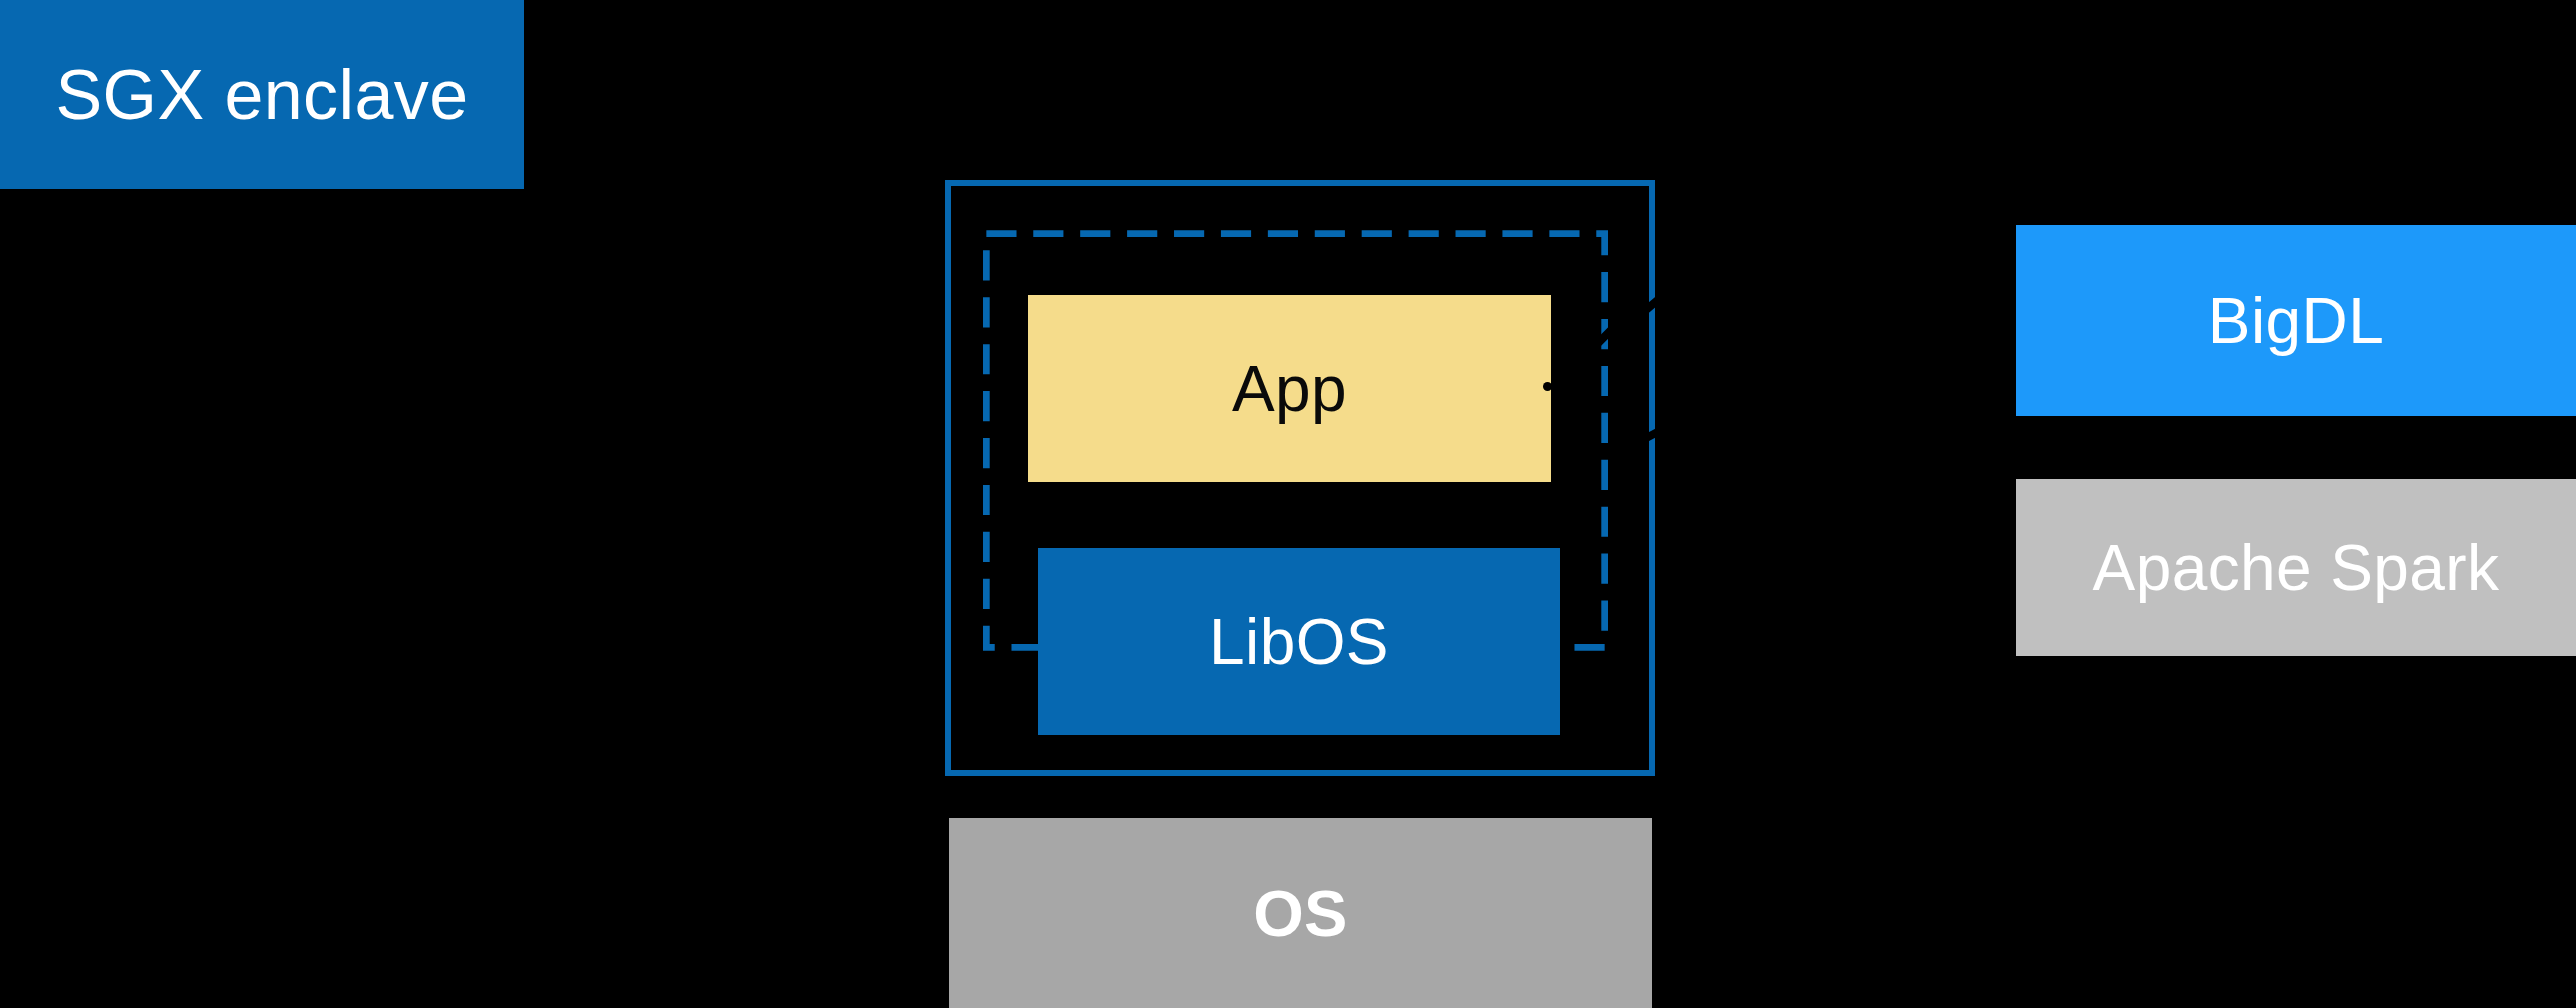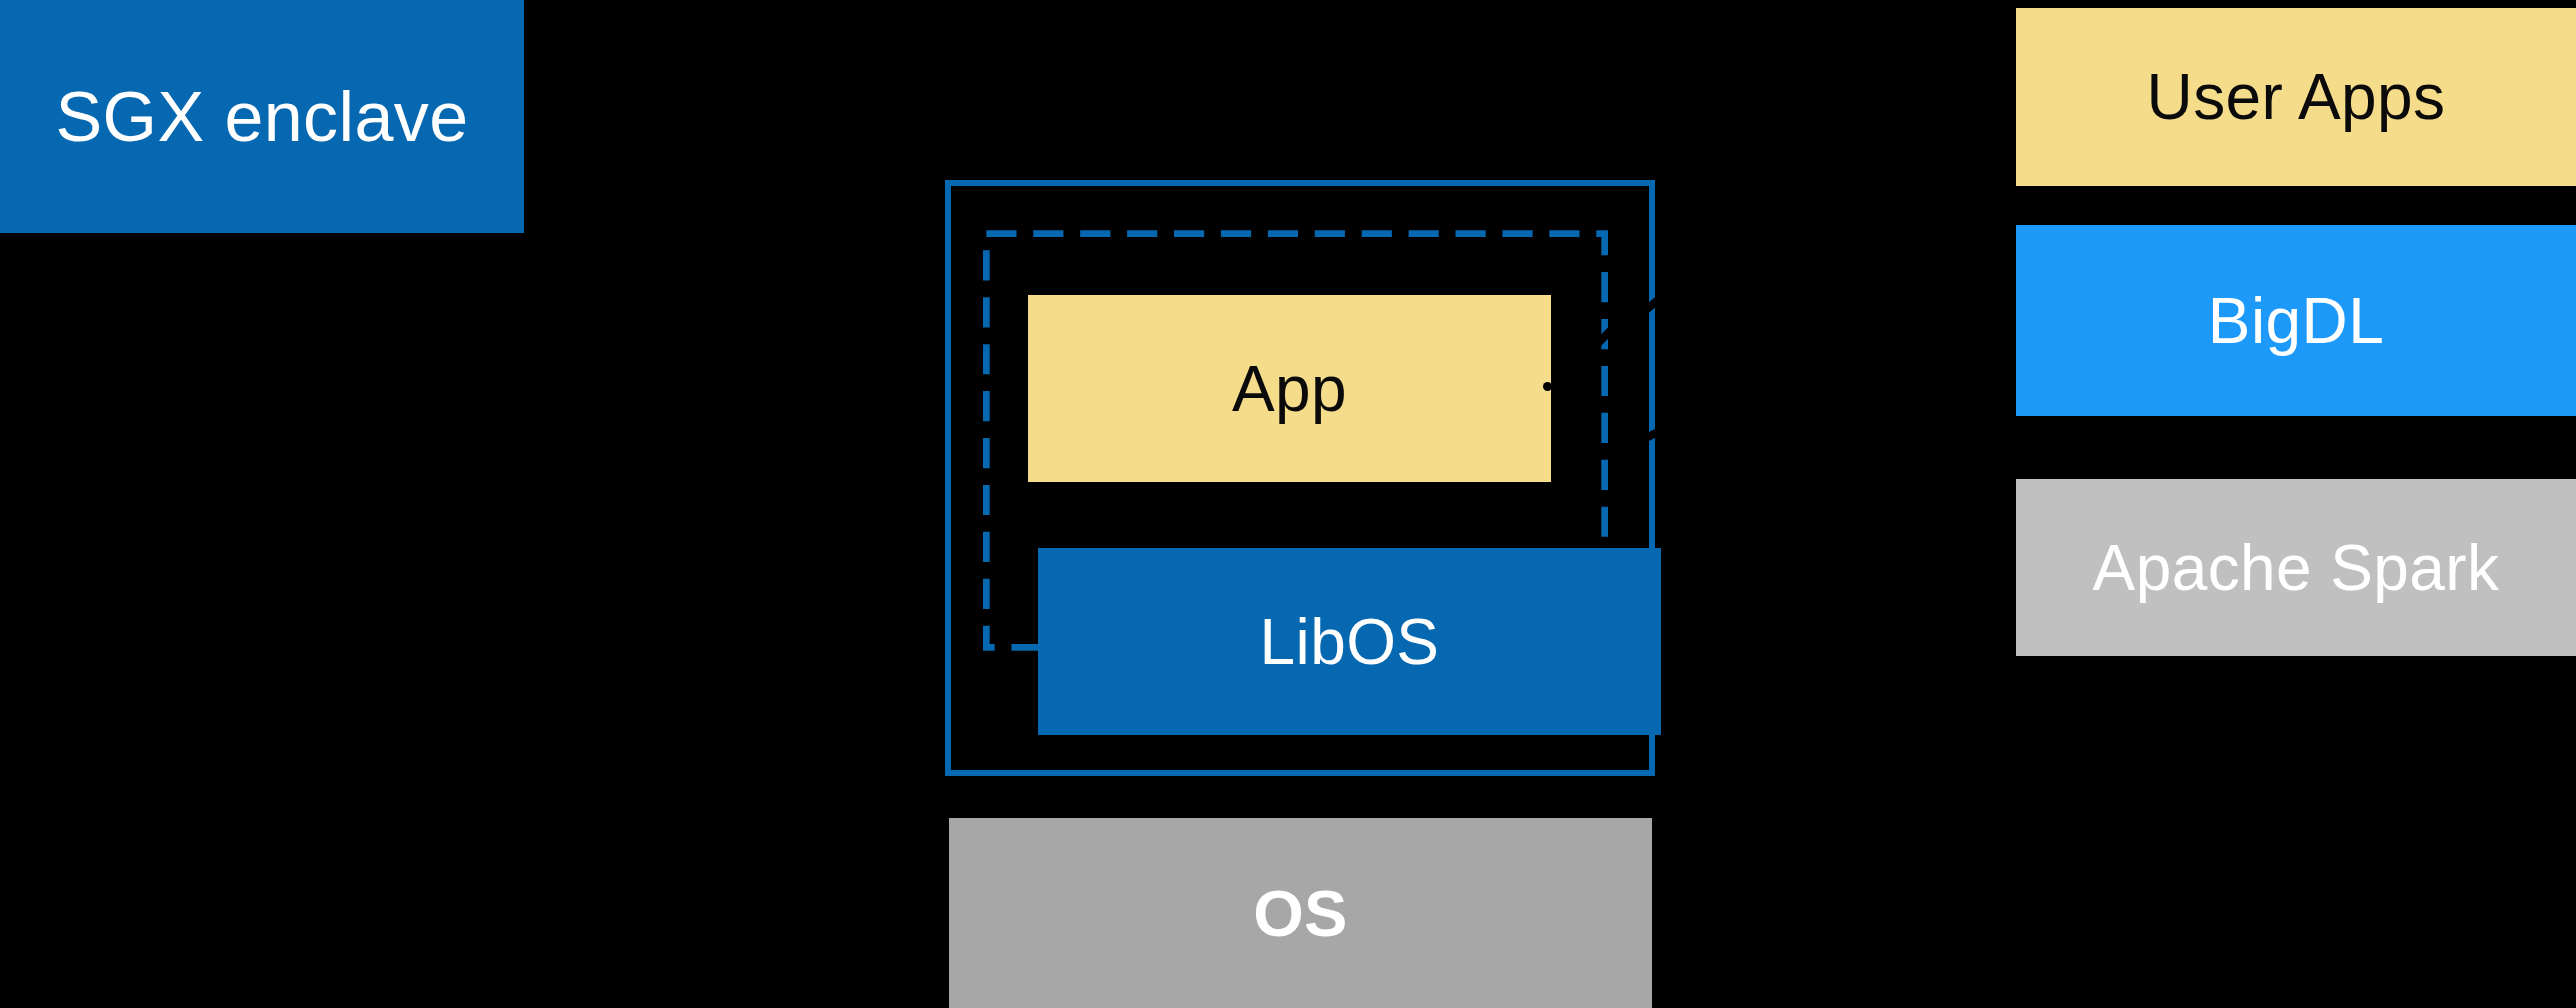--- a/index.html
+++ b/index.html
@@ -30,21 +30,21 @@
   }
   .label {
     white-space: nowrap;
     font-size: 64px;
     line-height: 1;
     letter-spacing: 0.4px;
   }
 
   
   .sgx-box {
-    left: 0; top: 502; width: 524px; height: 233px;
+    left: 0; top: 502; width: 524px; height: 189px;
     background: var(--intel-blue);
   }
   .sgx-box .label { color: var(--text-white); font-size: 70px; }
 
   
   .outer-border {
     position: absolute;
     left: 945px; top: 180px; width: 710px; height: 596px;
     border: 6.7px solid var(--intel-blue);
     background: transparent;
@@ -52,21 +52,21 @@
   .dashed-svg {
     position: absolute;
     left: 983px; top: 230px; width: 625px; height: 421px;
   }
   .app-box {
     left: 1028px; top: 295px; width: 523px; height: 187px;
     background: var(--yellow);
   }
   .app-box .label { color: var(--text-black); text-align: center; }
   .libos-box {
-    left: 1038px; top: 548px; width: 623px; height: 187px;
+    left: 1038px; top: 548px; width: 522px; height: 187px;
     background: var(--intel-blue);
   }
   .libos-box .label { color: var(--text-white); }
   .os-box {
     left: 949px; top: 818px; width: 703px; height: 190px;
     background: var(--gray-medium);
   }
   .os-box .label { color: var(--text-white); font-weight: bold; font-size: 65px; }
 
   
@@ -122,23 +122,20 @@
   </div>
 
   <div class="box os-box">
     <span class="label">OS</span>
   </div>
 
   <div class="arrow-notch notch-a"></div>
   <div class="arrow-notch notch-b"></div>
   <div class="arrow-notch notch-c"></div>
 
-  <div class="box stack-box user-apps-box">
-    <span class="label">User Apps</span>
-  </div>
   <div class="box stack-box bigdl-box">
     <span class="label">BigDL</span>
   </div>
   <div class="box stack-box spark-box">
     <span class="label">Apache Spark</span>
   </div>
 
 </div>
 
 

